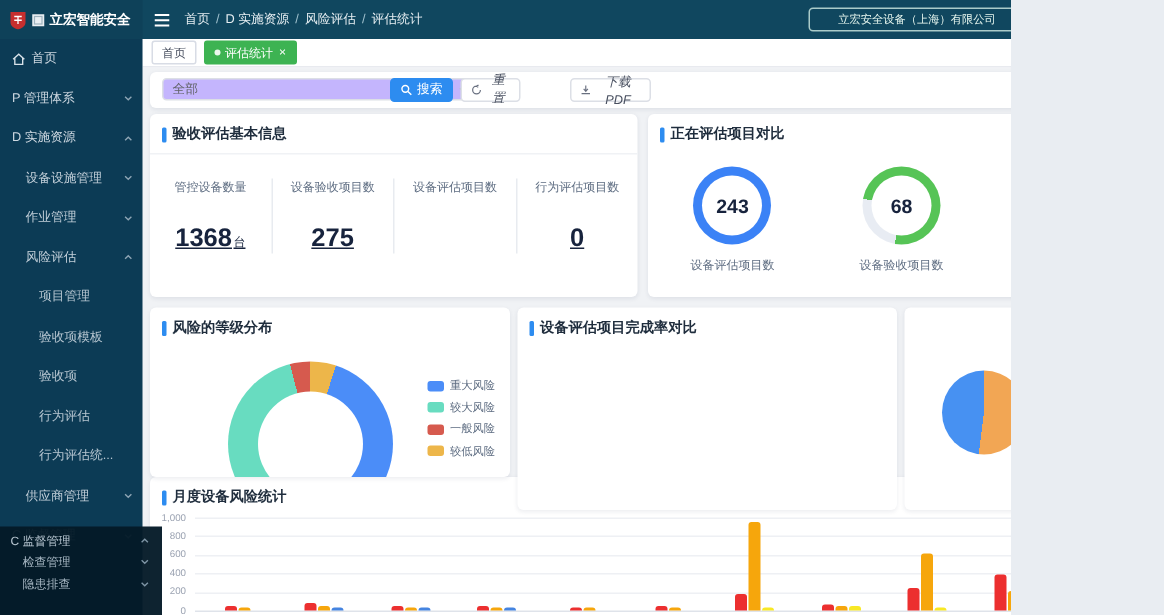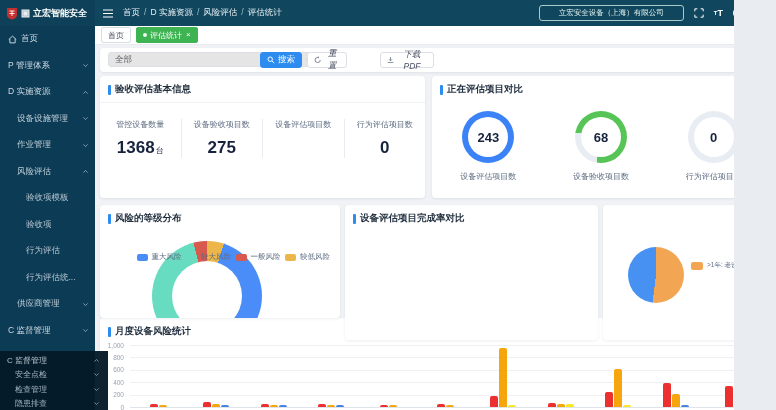--- a/index.html
+++ b/index.html
@@ -1,16 +1,16 @@
 <!DOCTYPE html>
 <html><head>
 <meta charset="utf-8">
 <style>
   html,body{margin:0;padding:0;background:#e9edf2;}
-  #app{position:relative;width:734px;height:410px;overflow:hidden;font-family:"Liberation Sans",sans-serif;background:#f0f2f5;}
+  #app{position:relative;width:674px;height:410px;overflow:hidden;font-family:"Liberation Sans",sans-serif;background:#f0f2f5;}
   
   .topbar{position:absolute;left:0;top:0;width:776px;height:26px;background:#10475f;display:flex;align-items:center;color:#fff;z-index:30;}
   .logo{width:95px;display:flex;align-items:center;gap:3px;padding-left:6px;box-sizing:border-box;background:#0e4159;height:26px;}
   .logo-text{font-size:9px;font-weight:bold;color:#fff;white-space:nowrap;}
   .hamb{margin-left:8px;display:flex;align-items:center;cursor:pointer;}
   .breadcrumb{margin-left:10px;font-size:8.5px;color:#e6eef2;display:flex;gap:4px;white-space:nowrap;}
   .breadcrumb .sep{color:#9fc0cd;}
   .topbar-right{margin-left:auto;display:flex;align-items:center;gap:10px;padding-right:10px;}
   .company{background:transparent;border:1px solid rgba(222,247,236,0.75);color:#e8f8f0;font-size:7.5px;border-radius:3px;padding:2px 19px;font-family:inherit;cursor:pointer;white-space:nowrap;}
   .tico{display:flex;align-items:center;justify-content:center;color:#fff;cursor:pointer;}
@@ -39,47 +39,47 @@
   .tab.active{background:#3db352;border-color:#3db352;color:#fff;}
   .tab .dot{width:4px;height:4px;border-radius:50%;background:rgba(255,255,255,0.9);}
   .tab .close{font-size:8px;line-height:1;margin-left:1px;cursor:pointer;}
   
   .card{position:absolute;background:#fff;border-radius:4px;box-shadow:0 1px 3px rgba(20,40,80,0.08);box-sizing:border-box;}
   .ctitle{display:flex;align-items:center;gap:4px;padding:7px 8px 6px 8px;font-size:9.5px;font-weight:bold;color:#1f2d3d;}
   .ctitle .bar{width:3px;height:10px;background:#2d8cf0;border-radius:1px;display:inline-block;}
   .underline{border-bottom:1px solid #f0f2f5;}
   
   .toolbar{left:100px;top:48px;width:670px;height:24px;display:flex;align-items:center;}
-  .selectbox{position:absolute;left:8px;top:4px;width:212px;height:15px;border:1px solid #dcdfe6;border-radius:3px;display:flex;align-items:center;font-size:8.5px;color:#606266;padding:0 6px;box-sizing:border-box;cursor:pointer;background:#e5e5e5;}
+  .selectbox{position:absolute;left:8px;top:4px;width:212px;height:15px;border:1px solid #dcdfe6;border-radius:3px;display:flex;align-items:center;font-size:8.5px;color:#606266;padding:0 6px;box-sizing:border-box;cursor:pointer;background:#c4b5fd;}
   .selectbox .chev{margin-left:auto;color:#b4bccc;display:flex;}
   .btn{position:absolute;top:4px;height:16px;border-radius:3px;font-size:8.5px;display:flex;align-items:center;justify-content:center;gap:3px;cursor:pointer;box-sizing:border-box;font-family:inherit;}
   .btn-primary{left:160px;width:42px;background:#2d8cf0;border:1px solid #2d8cf0;color:#fff;}
   .btn-plain{background:#fff;border:1px solid #dcdfe6;color:#495060;font-style:italic;}
   #reset-btn{left:207px;width:40px;}
   #pdf-btn{left:280px;width:54px;}
   
   #card-basic{left:100px;top:76px;width:325px;height:122px;}
   .stats-row{display:flex;margin-top:16px;}
   .stat{flex:1;text-align:center;}
   .stat + .stat{border-left:1px solid #e8ebf0;}
   .stat-label{font-size:8px;color:#5e6d82;}
-  .stat-value{font-size:17px;font-weight:bold;color:#17233d;margin-top:8px;}
+  .stat-value{font-size:17px;font-weight:bold;color:#17233d;margin-top:19px;text-decoration:underline;}
   .stat-unit{font-size:8px;font-weight:normal;color:#17233d;margin-left:1px;}
   
   #card-eval{left:432px;top:76px;width:338px;height:122px;}
   .rings-row{display:flex;justify-content:space-around;margin-top:9px;}
   .ring-wrap{display:flex;flex-direction:column;align-items:center;}
   .ring{width:52px;height:52px;border-radius:50%;display:flex;align-items:center;justify-content:center;}
   .ring-inner{width:40px;height:40px;border-radius:50%;background:#fff;display:flex;align-items:center;justify-content:center;font-size:13px;font-weight:bold;color:#17233d;}
   .ring-label{font-size:8px;color:#5e6d82;margin-top:8px;}
   
   #card-risk{left:100px;top:205px;width:240px;height:113px;overflow:hidden;z-index:2;}
   #risk-donut{position:absolute;left:52px;top:36px;width:110px;height:110px;border-radius:50%;}
   #risk-hole{position:absolute;left:72px;top:56px;width:70px;height:70px;border-radius:50%;background:#fff;}
-  .legend{position:absolute;display:flex;flex-direction:row;gap:4.5px;}
+  .legend{position:absolute;display:flex;flex-direction:column;gap:4.5px;}
   #risk-legend{right:10px;top:47px;}
   .leg-row{display:flex;align-items:center;gap:4px;font-size:7.5px;color:#5e6d82;white-space:nowrap;}
   .leg-swatch{width:11px;height:7px;border-radius:2px;flex:0 0 auto;}
   
   #card-comp{left:345px;top:205px;width:253px;height:135px;z-index:2;}
   .gauges-row{display:flex;justify-content:space-around;margin-top:8px;}
   .gauge-wrap{display:flex;flex-direction:column;align-items:center;}
   .gauge{width:58px;height:58px;border-radius:50%;display:flex;align-items:center;justify-content:center;}
   .gauge-inner{width:46px;height:46px;border-radius:50%;background:#fff;display:flex;align-items:center;justify-content:center;font-size:12px;font-weight:bold;}
   .gauge-label{font-size:7.5px;color:#5e6d82;margin-top:16px;}
@@ -189,20 +189,23 @@
         </div>
         <div class="side-item lvl1">
           <span class="slabel">风险评估</span>
           <span class="chev">
             <svg viewBox="0 0 10 10" width="7" height="7">
               <path d="M2 6.5 L5 3.5 L8 6.5" fill="none" stroke="currentColor" stroke-width="1.3"></path>
             </svg>
           </span>
         </div>
         <div class="side-item lvl2">
+          <span class="slabel">项目管理</span>
+        </div>
+        <div class="side-item lvl2">
           <span class="slabel">验收项模板</span>
         </div>
         <div class="side-item lvl2">
           <span class="slabel">验收项</span>
         </div>
         <div class="side-item lvl2">
           <span class="slabel">行为评估</span>
         </div>
         <div class="side-item lvl2">
           <span class="slabel">行为评估统...</span>
@@ -224,28 +227,20 @@
           </span>
         </div>
       </div>
   </aside>
   <div class="side-popup" id="side-popup">
       <div class="pop-item">
         <span class="slabel">C 监督管理</span>
         <span class="chev">
           <svg viewBox="0 0 10 10" width="7" height="7">
             <path d="M2 6.5 L5 3.5 L8 6.5" fill="none" stroke="currentColor" stroke-width="1.3"></path>
-          </svg>
-        </span>
-      </div>
-      <div class="pop-item child">
-        <span class="slabel">安全点检</span>
-        <span class="chev">
-          <svg viewBox="0 0 10 10" width="7" height="7">
-            <path d="M2 3.5 L5 6.5 L8 3.5" fill="none" stroke="currentColor" stroke-width="1.3"></path>
           </svg>
         </span>
       </div>
       <div class="pop-item child">
         <span class="slabel">检查管理</span>
         <span class="chev">
           <svg viewBox="0 0 10 10" width="7" height="7">
             <path d="M2 3.5 L5 6.5 L8 3.5" fill="none" stroke="currentColor" stroke-width="1.3"></path>
           </svg>
         </span>

